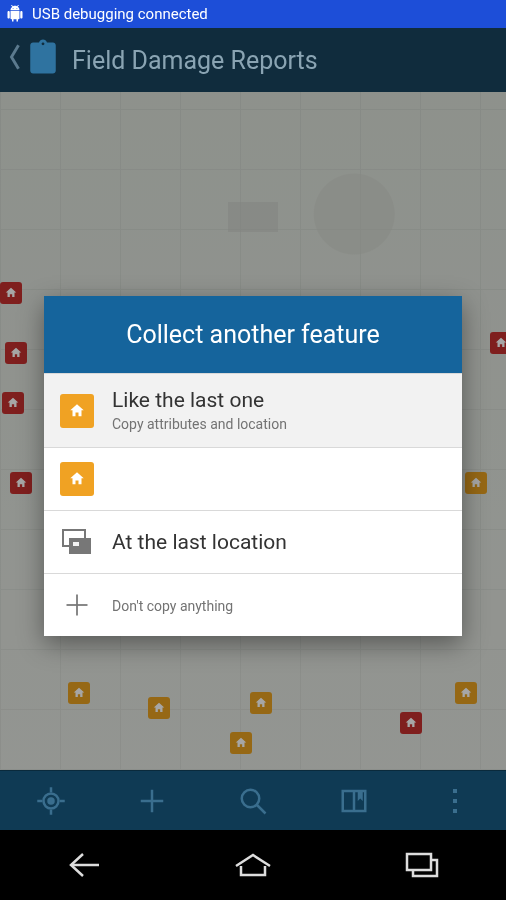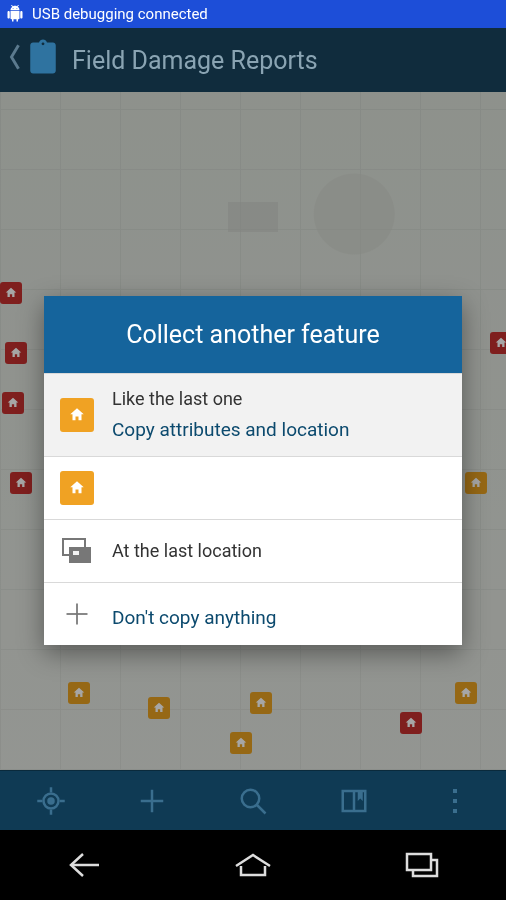--- a/index.html
+++ b/index.html
@@ -49,22 +49,22 @@
   
   .dialog { position: absolute; top: 204px; left: 44px; width: 418px; background: #fff; box-shadow: 0 8px 24px rgba(0,0,0,.4); }
   .dialog-header { background: #15649c; color: #fff; text-align: center; padding: 24px 10px; font-size: 25px; font-weight: 400; }
   .dialog-item { display: flex; align-items: center; padding: 14px 16px; border-top: 1px solid #d9d9d9; background: #f2f2f2; cursor: pointer; }
   .dialog-item:first-of-type { border-top: none; }
   .dialog-item.white { background: #fff; }
   .dialog-item .item-icon { width: 34px; height: 34px; margin-right: 18px; display:flex; align-items:center; justify-content:center; flex-shrink:0;}
   .item-icon.orange-sq { background:#f0a223; border-radius:3px; }
   .item-icon.orange-sq svg { width:18px; height:18px; }
   .item-texts { display:flex; flex-direction:column; }
-  .item-title { font-size: 18px; color:#333; line-height:1.2; }
-  .item-sub { font-size: 19px; color:#0c4a6e; line-height:1.3; margin-top:8px; }
+  .item-title { font-size: 21px; color:#333; line-height:1.2; }
+  .item-sub { font-size: 14px; color:#737373; line-height:1.3; margin-top:2px; }
 
   
   .toolbar { position: absolute; bottom: 70px; left:0; right:0; height: 60px; background: #0f3a54; display:flex; align-items:center; justify-content:space-around; border-top:1px solid #0a2a3c;}
   .toolbar .tb-btn { width: 40px; height: 40px; display:flex; align-items:center; justify-content:center; }
 
   
   .sysnav { position:absolute; bottom:0; left:0; right:0; height:70px; background:#000; display:flex; align-items:center; justify-content:space-around; }
   .sysnav .nav-btn { width:60px; height:40px; display:flex; align-items:center; justify-content:center; }
 
 </style>

